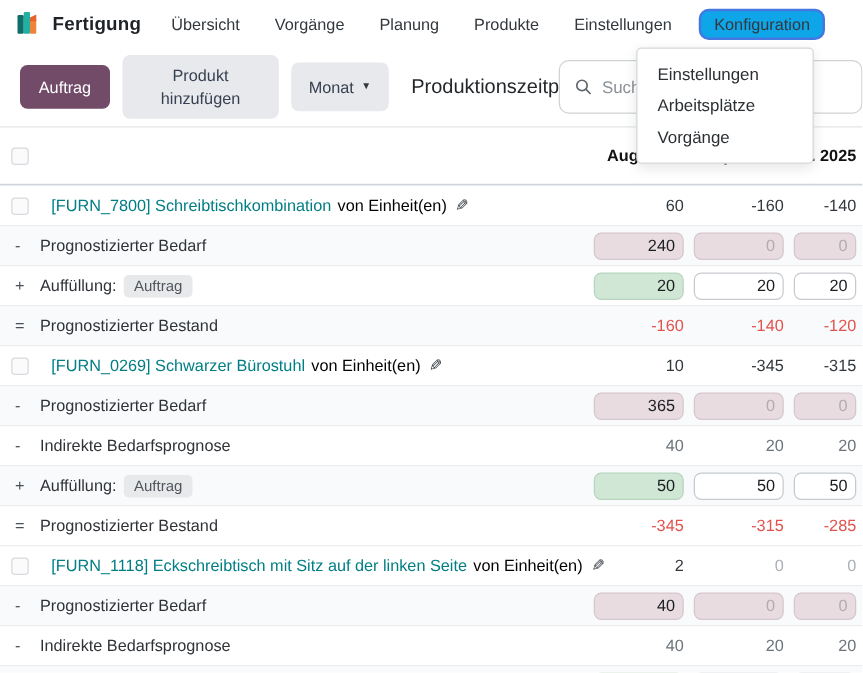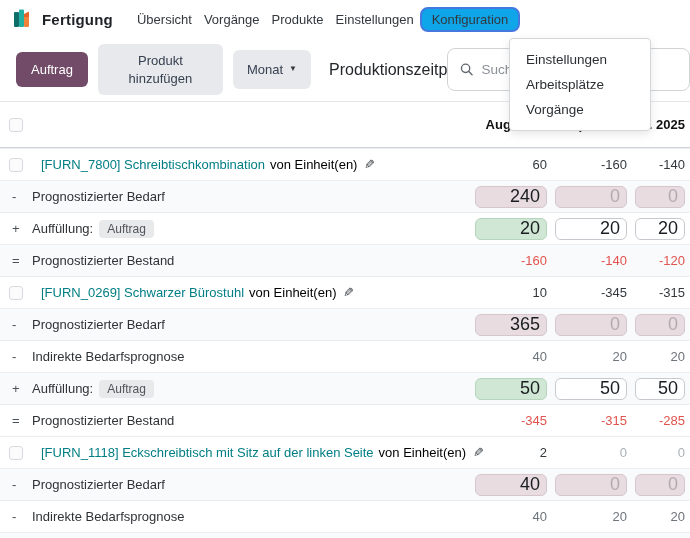--- a/index.html
+++ b/index.html
@@ -3,21 +3,21 @@
 <meta charset="utf-8">
 <style>
   * { margin:0; padding:0; box-sizing:border-box; }
   html,body { width:690px; height:538px; overflow:hidden; background:#fff;
     font-family:"Liberation Sans", sans-serif; color:#2b3034; }
 
   
   .navbar { height:38px; display:flex; align-items:center; padding:0 12px; background:#fff; }
   .brand { display:flex; align-items:center; gap:8px; }
   .brand-name { font-size:15px; font-weight:600; color:#1f2327; letter-spacing:.2px; }
-  .nav-items { display:flex; align-items:flex-start; margin-left:18px; }
+  .nav-items { display:flex; align-items:flex-start; margin-left:18px; gap:16px; }
   .nav-item { font-size:13px; color:#33383d; padding:5px 6px; border-radius:6px; cursor:pointer; white-space:nowrap; }
   .nav-item.active { border:2px solid #4478e0; background:#0ea5e9; padding:3px 10px; border-radius:8px; }
 
   
   .toolbar { height:63px; display:flex; align-items:center; padding:0 16px; gap:10px; position:relative; }
   .btn { border:none; border-radius:6px; font-family:inherit; font-size:13px; cursor:pointer; }
   .btn-primary { background:#714b67; color:#fff; padding:10px 15px; font-weight:500; }
   .btn-secondary { background:#e7e9ec; color:#374151; padding:8px 14px; line-height:1.35; }
   .btn-two-line { width:125px; padding:8px 10px; }
   .btn-period { display:flex; align-items:center; gap:6px; padding:11px 14px; }
@@ -51,21 +51,21 @@
   .prod-uom { font-size:13px; color:#000000; margin-left:5px; white-space:nowrap; }
   .edit-ic { display:inline-block; margin-left:7px; color:#343a40; font-size:13px; transform:scaleX(-1); cursor:pointer; }
 
   .val-cell { display:flex; align-items:center; justify-content:flex-end; height:100%; padding-left:8px; }
   .val-cell.last { padding-right:5px; }
   .num { font-size:13px; color:#33383d; }
   .num.muted { color:#aab0b6; }
   .num.indirect { color:#6d747b; }
   .num.negative { color:#e1534e; font-weight:500; }
 
-  .inp { width:100%; height:22px; border-radius:6px; font-family:inherit; font-size:18px;
+  .inp { width:100%; height:22px; border-radius:6px; font-family:inherit; font-size:13px;
     text-align:right; padding:0 6px; outline:none; }
   .inp.pink { background:#e8dce0; border:1px solid #d5c6cc; color:#1b1e21; }
   .inp.pink.zero { color:#b4abb0; }
   .inp.green { background:#cfe7d4; border:1px solid #b7d4bd; color:#1b1e21; }
   .inp.white { background:#fff; border:1px solid #c6cacf; color:#1b1e21; }
 </style>
 </head>
 <body>
 
 <header class="navbar">
@@ -74,20 +74,21 @@
       <rect x="2" y="4" width="5" height="15" rx="1" fill="#0e6e68"></rect>
       <rect x="7" y="1.5" width="5" height="17.5" rx="1" fill="#21b0a2"></rect>
       <rect x="12" y="6" width="5" height="13" rx="1" fill="#f0823c"></rect>
       <path d="M12 6 L17 3.5 L17 9 L12 9 Z" fill="#e8632c"></path>
     </svg>
     <span class="brand-name">Fertigung</span>
   </div>
   <nav class="nav-items">
     <span class="nav-item">Übersicht</span>
     <span class="nav-item">Vorgänge</span>
+    <span class="nav-item">Planung</span>
     <span class="nav-item">Produkte</span>
     <span class="nav-item">Einstellungen</span>
     <span class="nav-item active">Konfiguration</span>
   </nav>
 </header>
 
 <div class="dropdown">
   <div class="dropdown-item">Einstellungen</div>
   <div class="dropdown-item">Arbeitsplätze</div>
   <div class="dropdown-item">Vorgänge</div>

